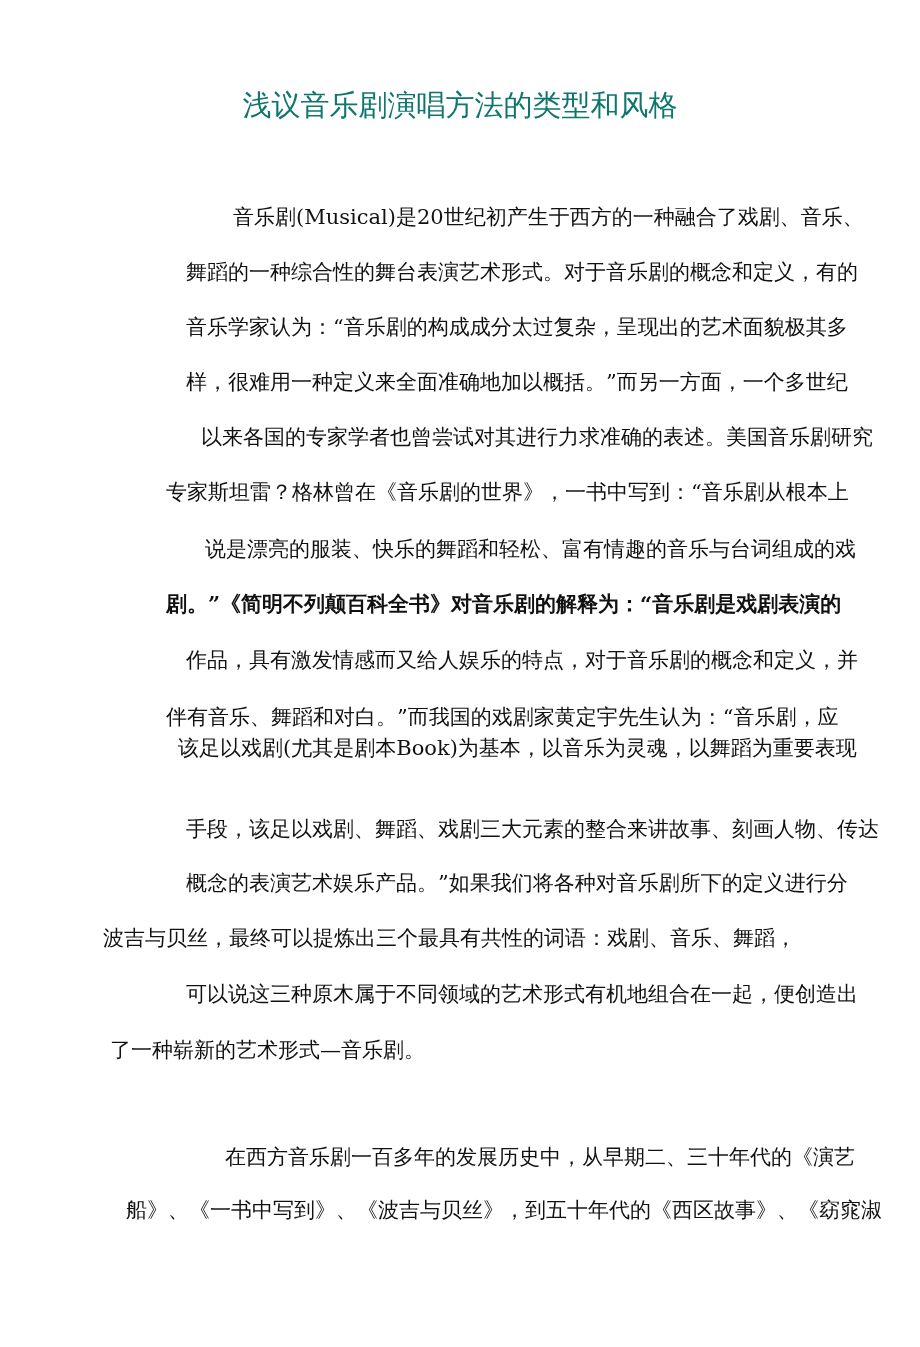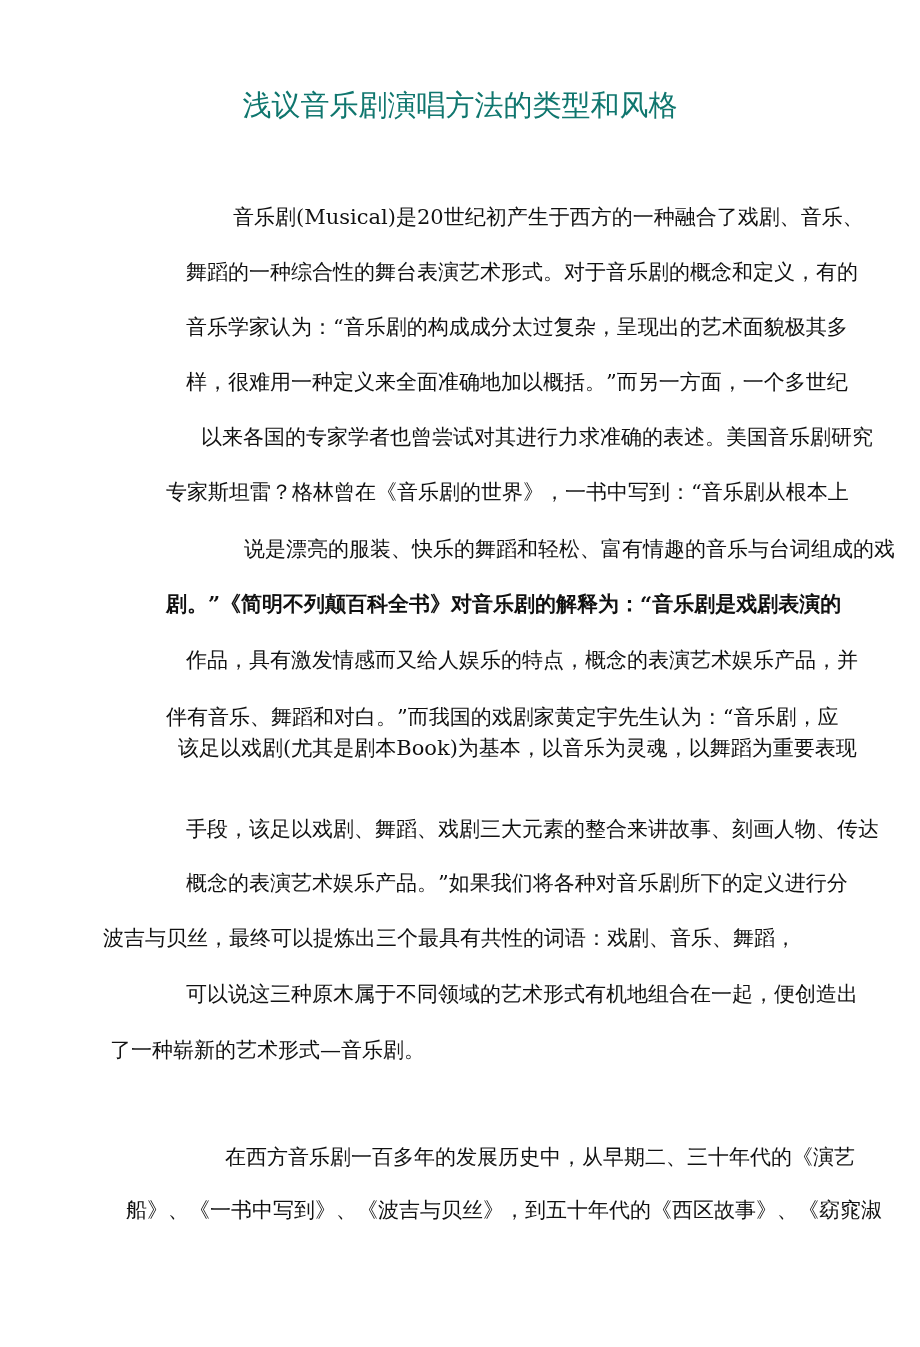--- a/index.html
+++ b/index.html
@@ -17,23 +17,23 @@
 
 <div class="title">浅议音乐剧演唱方法的类型和风格</div>
 
 <div id="body-text">
     <div class="line" style="left: 233px; top: 205px;">音乐剧(Musical)是20世纪初产生于西方的一种融合了戏剧、音乐、</div>
     <div class="line" style="left: 186px; top: 260px;">舞蹈的一种综合性的舞台表演艺术形式。对于音乐剧的概念和定义，有的</div>
     <div class="line" style="left: 186px; top: 315px;">音乐学家认为：“音乐剧的构成成分太过复杂，呈现出的艺术面貌极其多</div>
     <div class="line" style="left: 186px; top: 370px;">样，很难用一种定义来全面准确地加以概括。”而另一方面，一个多世纪</div>
     <div class="line" style="left: 192px; top: 425px; margin-left: 9px;">以来各国的专家学者也曾尝试对其进行力求准确的表述。美国音乐剧研究</div>
     <div class="line" style="left: 166px; top: 480px;">专家斯坦雷？格林曾在《音乐剧的世界》，一书中写到：“音乐剧从根本上</div>
-    <div class="line" style="left: 205px; top: 537px; margin-left: 39px;">说是漂亮的服装、快乐的舞蹈和轻松、富有情趣的音乐与台词组成的戏</div>
+    <div class="line" style="left: 205px; top: 537px;">说是漂亮的服装、快乐的舞蹈和轻松、富有情趣的音乐与台词组成的戏</div>
     <div class="line" style="left: 166px; top: 592px; font-weight: bold;">剧。”《简明不列颠百科全书》对音乐剧的解释为：“音乐剧是戏剧表演的</div>
-    <div class="line" style="left: 186px; top: 648px;">作品，具有激发情感而又给人娱乐的特点，概念的表演艺术娱乐产品，并</div>
+    <div class="line" style="left: 186px; top: 648px;">作品，具有激发情感而又给人娱乐的特点，对于音乐剧的概念和定义，并</div>
     <div class="line" style="left: 166px; top: 705px;">伴有音乐、舞蹈和对白。”而我国的戏剧家黄定宇先生认为：“音乐剧，应</div>
     <div class="line" style="left: 178px; top: 736px;">该足以戏剧(尤其是剧本Book)为基本，以音乐为灵魂，以舞蹈为重要表现</div>
     <div class="line" style="left: 186px; top: 817px;">手段，该足以戏剧、舞蹈、戏剧三大元素的整合来讲故事、刻画人物、传达</div>
     <div class="line" style="left: 186px; top: 871px;">概念的表演艺术娱乐产品。”如果我们将各种对音乐剧所下的定义进行分</div>
     <div class="line short" style="left: 103px; top: 926px; right: auto;">波吉与贝丝，最终可以提炼出三个最具有共性的词语：戏剧、音乐、舞蹈，</div>
     <div class="line" style="left: 186px; top: 982px;">可以说这三种原木属于不同领域的艺术形式有机地组合在一起，便创造出</div>
     <div class="line short" style="left: 110px; top: 1038px; right: auto;">了一种崭新的艺术形式—音乐剧。</div>
     <div class="line" style="left: 225px; top: 1145px; font-family: Liberation Serif, serif;">在西方音乐剧一百多年的发展历史中，从早期二、三十年代的《演艺</div>
     <div class="line" style="left: 126px; top: 1198px;">船》、《一书中写到》、《波吉与贝丝》，到五十年代的《西区故事》、《窈窕淑</div>
   </div>

